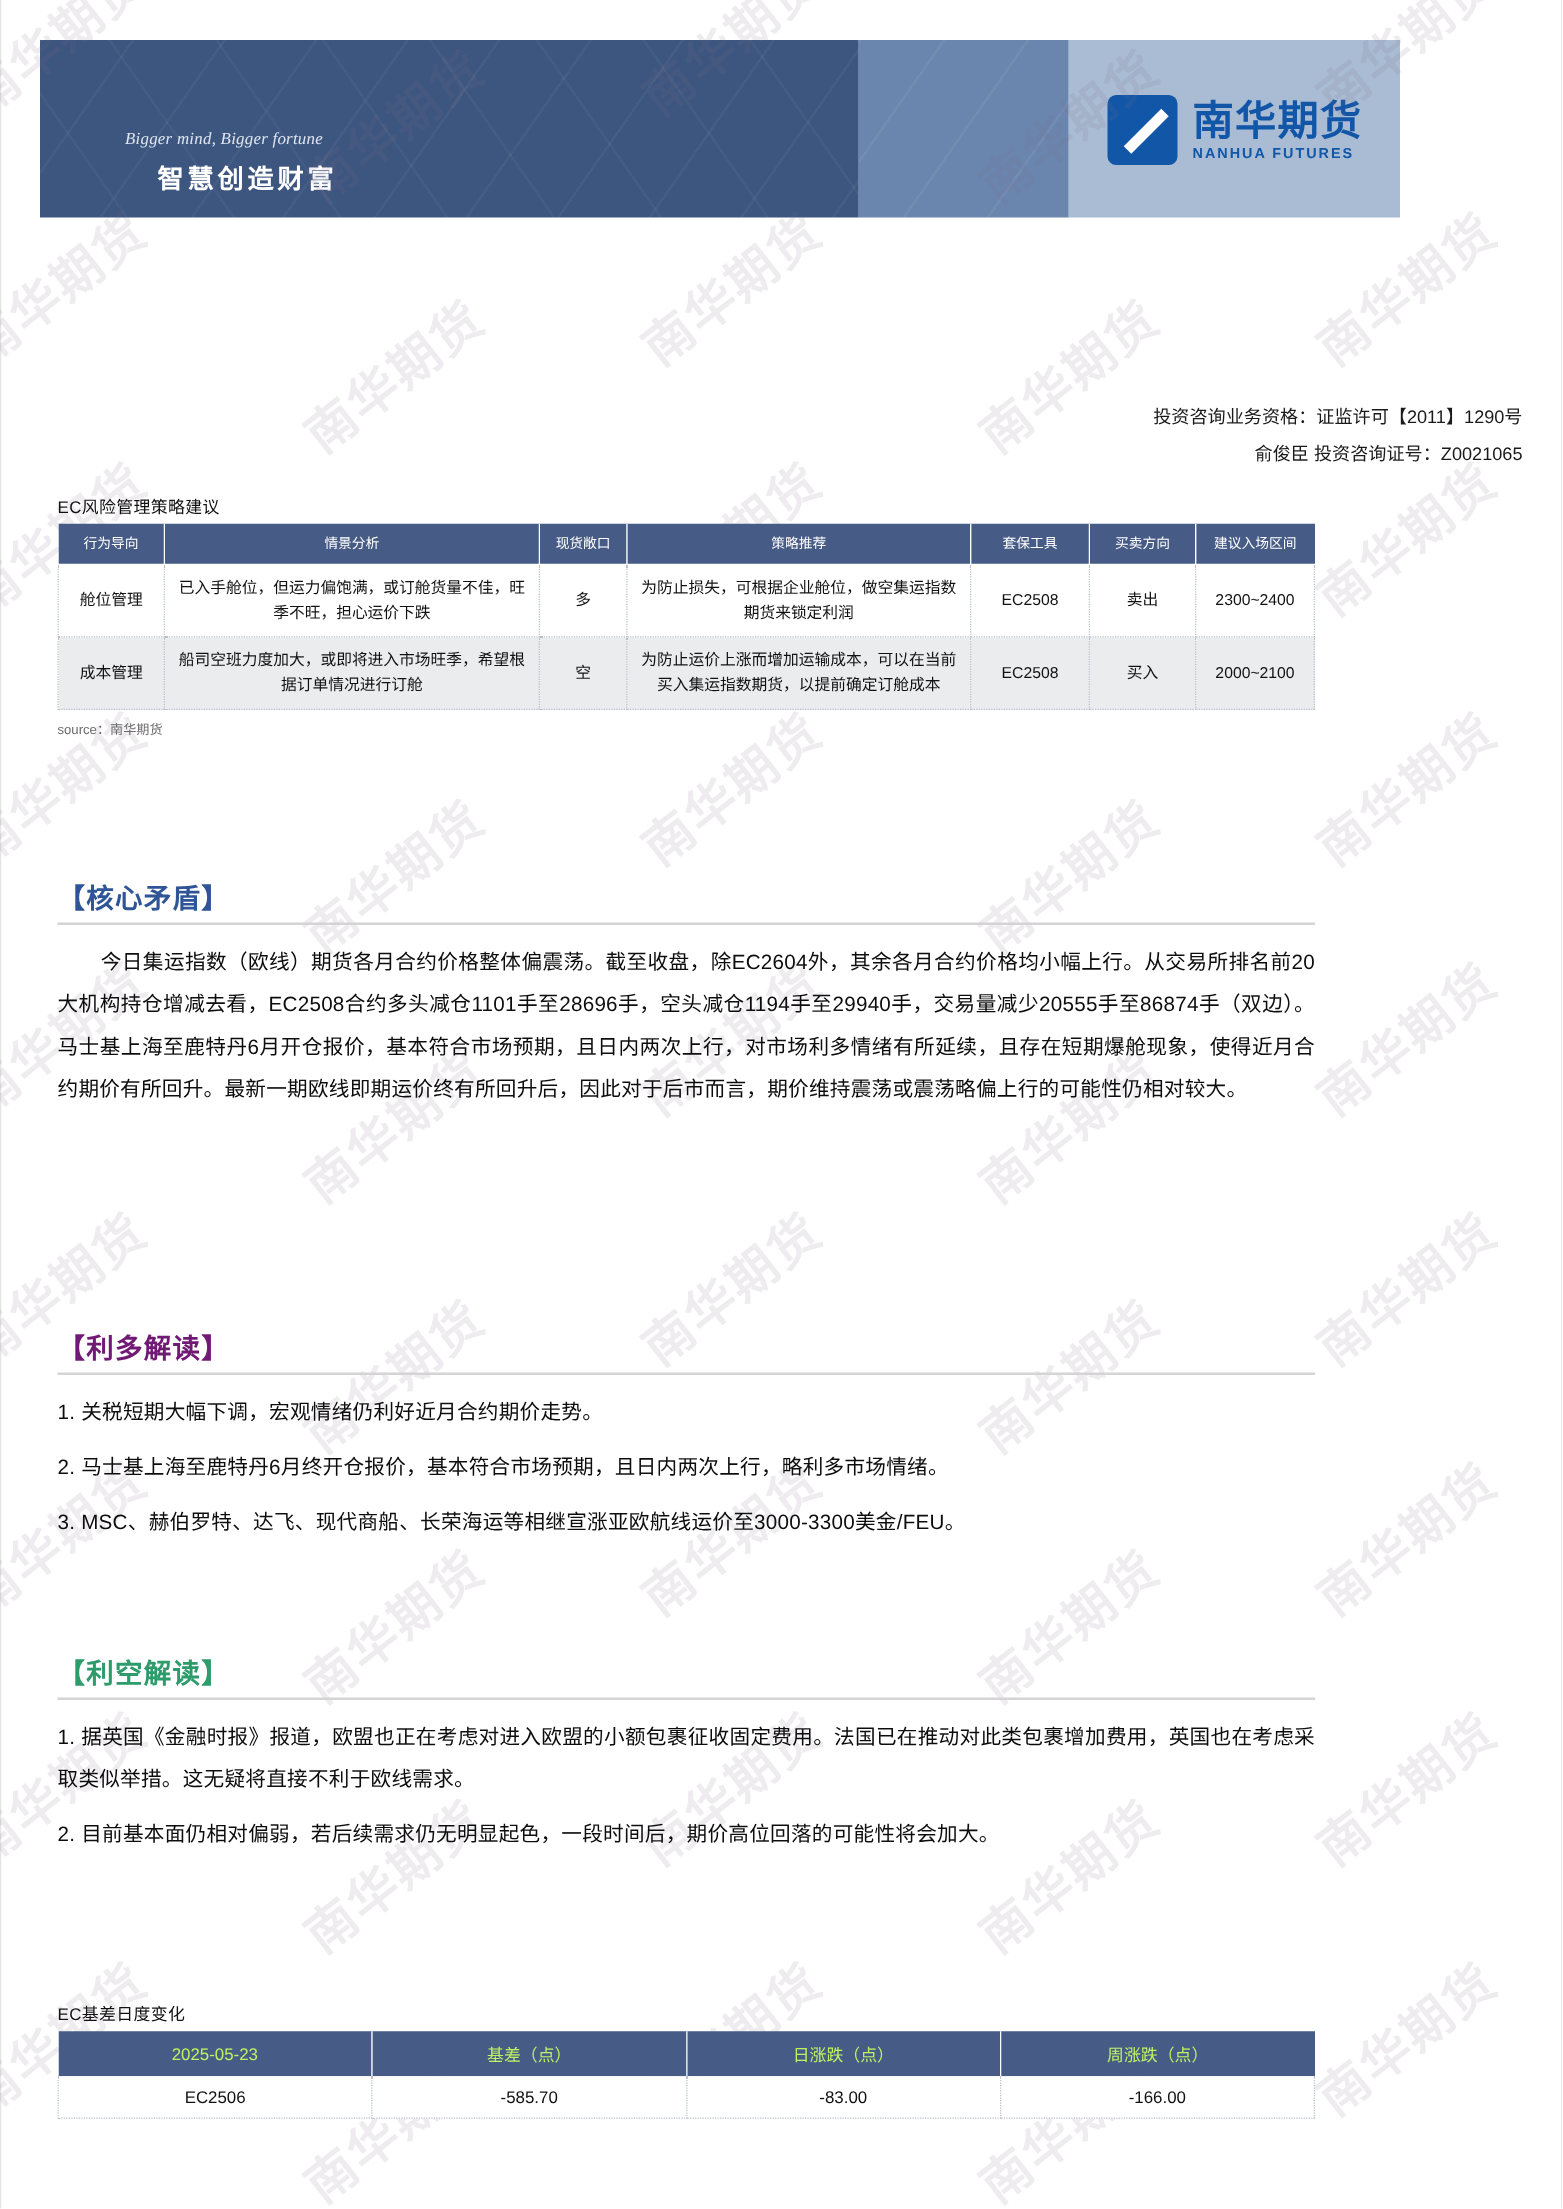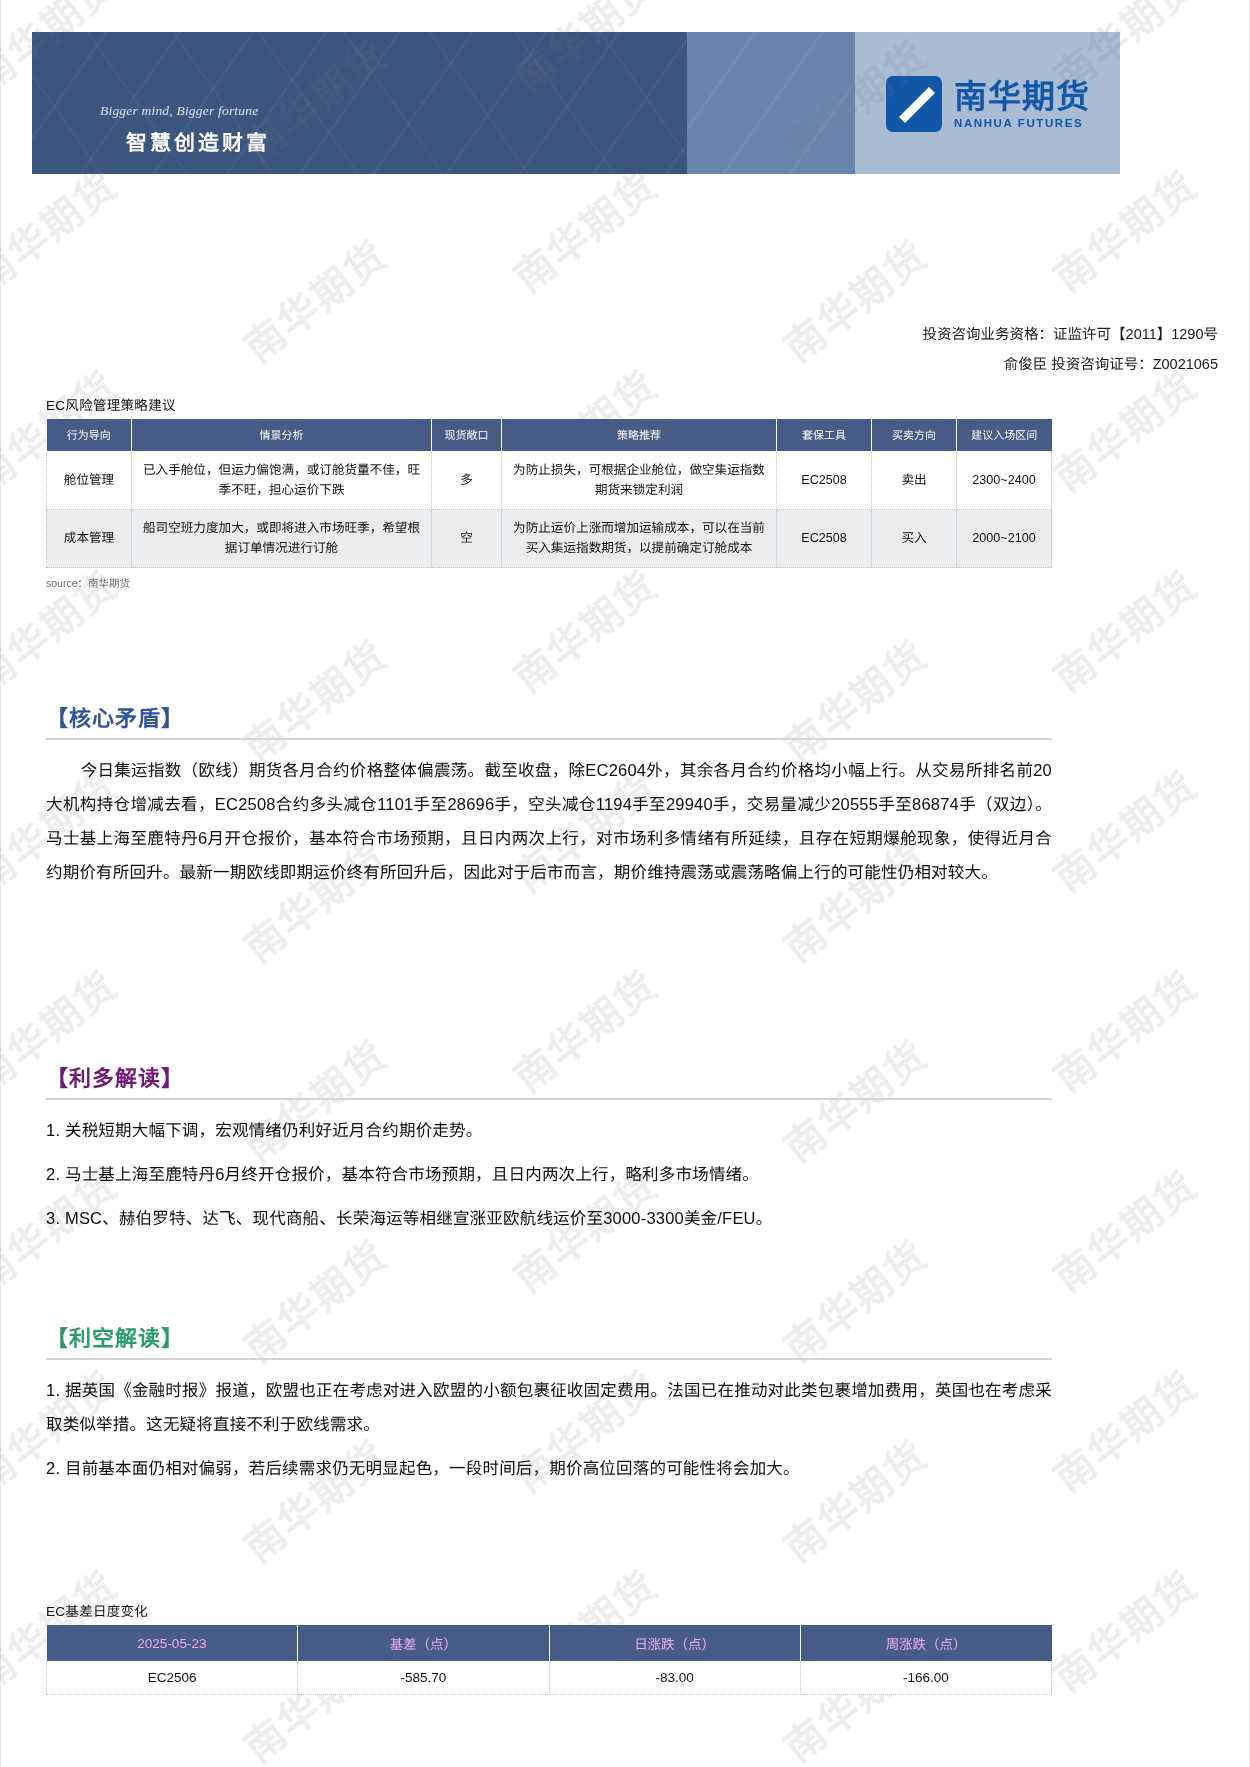--- a/index.html
+++ b/index.html
@@ -273,21 +273,21 @@
 
   
   table.basis {
     width: 100%;
     border-collapse: collapse;
     table-layout: fixed;
     font-size: 13px;
   }
   table.basis th {
     background: #465b85;
-    color: #f0abfc;
+    color: #bef264;
     font-weight: normal;
     font-size: 13.5px;
     padding: 8px 4px;
     border-right: 1px solid #ffffff;
     text-align: center;
   }
   table.basis th:last-child { border-right: none; }
   table.basis td {
     border: 1px dotted #b9bfcc;
     border-top: none;

